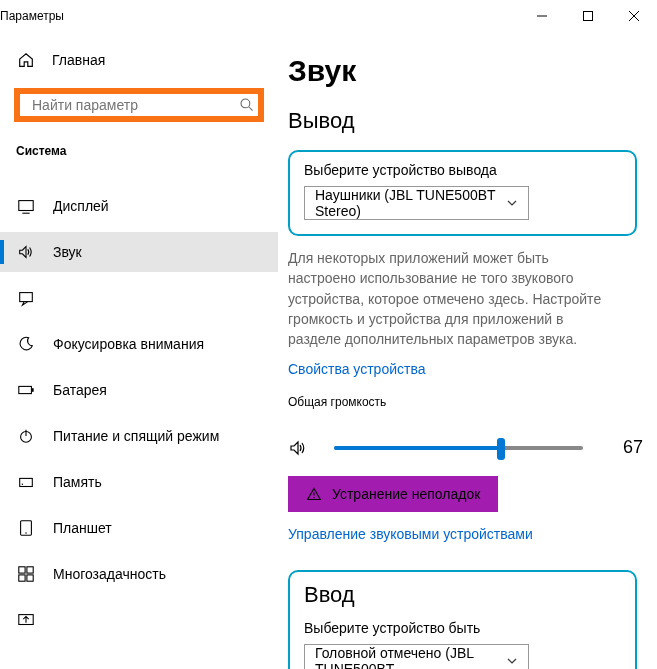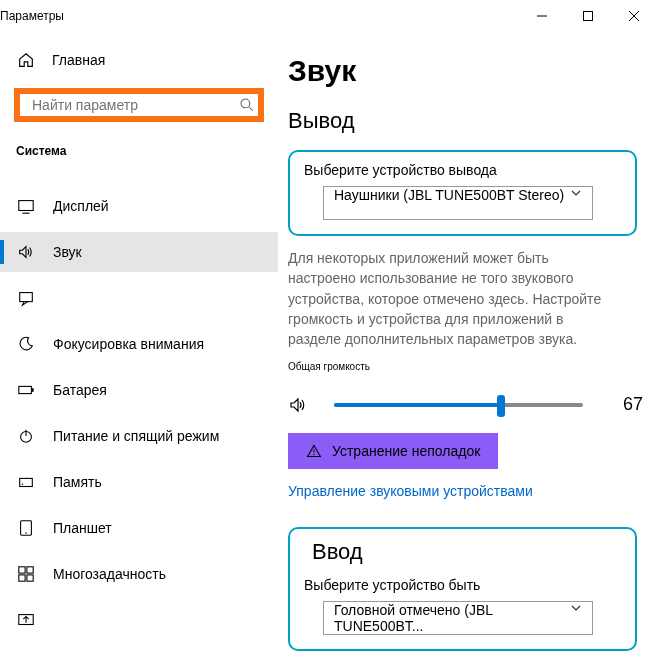--- a/index.html
+++ b/index.html
@@ -82,40 +82,39 @@
   }
 
   .hl-box {
     border: 2px solid #00a0c6; border-radius: 10px;
     padding: 10px 14px 14px 14px; margin-bottom: 12px;
   }
   .field-label {
     font-size: 14px; color: #000; margin-bottom: 8px;
   }
   .dropdown {
-    width: 270px; height: 34px;
+    width: 225px; height: 34px;
     border: 1px solid #999; background: #fff;
-    display: flex; 
+    display: flex; align-items: center;
     padding: 0 10px; justify-content: space-between;
     font-size: 14px;
-    margin-left: 19px;
   }
   .dropdown .chev { color: #333; }
 
   .body-text {
     font-size: 14px; color: #666; line-height: 1.45;
     margin: 0 0 12px 0; max-width: 330px;
   }
   a.linkish, .linkish {
     color: #0066cc; font-size: 14px; text-decoration: none;
     display: inline-block; margin-bottom: 18px;
   }
 
   .slider-label {
-    font-size: 10px; margin-bottom: 22px;
+    font-size: 12px; margin-bottom: 28px;
   }
   .slider-row {
     display: flex; align-items: center; gap: 24px;
     margin-bottom: 18px;
   }
   .vol-icon { width: 22px; display: flex; align-items: center; }
   .track {
     position: relative; flex: 1; height: 4px;
     background: #888; border-radius: 2px;
   }
@@ -127,21 +126,21 @@
     position: absolute; top: -8px; width: 8px; height: 22px;
     background: #0078d4; border-radius: 3px;
     transform: translateX(-50%);
   }
   .vol-value {
     font-size: 18px; min-width: 30px; text-align: right;
     position: relative; left: 6px;
   }
 
   .gray-btn {
-    background: #8b5cf6; border: none;
+    background: #a21caf; border: none;
     height: 36px; padding: 0 18px;
     display: inline-flex; align-items: center; gap: 10px;
     font-size: 14px; color: #000;
     margin-bottom: 14px;
   }
   .gray-btn .warn {
     width: 16px; display: inline-flex; align-items: center;
   }
 
   svg { display: block; }
@@ -311,20 +310,21 @@
         <span class="chev">
           <svg width="12" height="12" viewBox="0 0 12 12">
               <path d="M2 4 L6 8 L10 4" fill="none" stroke="#333" stroke-width="1.2"></path>
             </svg>
         </span>
       </div>
     </div>
 
     <p class="body-text">Для некоторых приложений может быть настроено использование не того звукового устройства, которое отмечено здесь. Настройте громкость и устройства для приложений в разделе дополнительных параметров звука.</p>
 
+    <a class="linkish">Свойства устройства</a>
 
     <div class="slider-label">Общая громкость</div>
 
     <div class="slider-row">
       <span class="vol-icon">
         <svg width="20" height="20" viewBox="0 0 20 20">
             <path d="M3 8 H6 L10 4 V16 L6 12 H3 Z" fill="none" stroke="#000" stroke-width="1.2"></path>
             <path d="M12 7 Q14 10 12 13" fill="none" stroke="#000" stroke-width="1.2"></path>
             <path d="M14 5 Q17.5 10 14 15" fill="none" stroke="#000" stroke-width="1.2"></path>
           </svg>
@@ -343,21 +343,21 @@
             <line x1="10" y1="8" x2="10" y2="12" stroke="#000" stroke-width="1.3"></line>
             <circle cx="10" cy="14.5" r="0.9" fill="#000"></circle>
           </svg>
       </span>
       <span>Устранение неполадок</span>
     </button>
     <br>
     <a class="linkish">Управление звуковыми устройствами</a>
 
     <div class="hl-box" style="margin-top:10px;">
-      <h2 class="section-title" style="margin-bottom:12px;margin-left:8px;">Ввод</h2>
+      <h2 class="section-title" style="margin-bottom:12px;">Ввод</h2>
       <div class="field-label">Выберите устройство быть</div>
       <div class="dropdown">
         <span>Головной отмечено (JBL TUNE500BT...</span>
         <span class="chev">
           <svg width="12" height="12" viewBox="0 0 12 12">
               <path d="M2 4 L6 8 L10 4" fill="none" stroke="#333" stroke-width="1.2"></path>
             </svg>
         </span>
       </div>
     </div>

